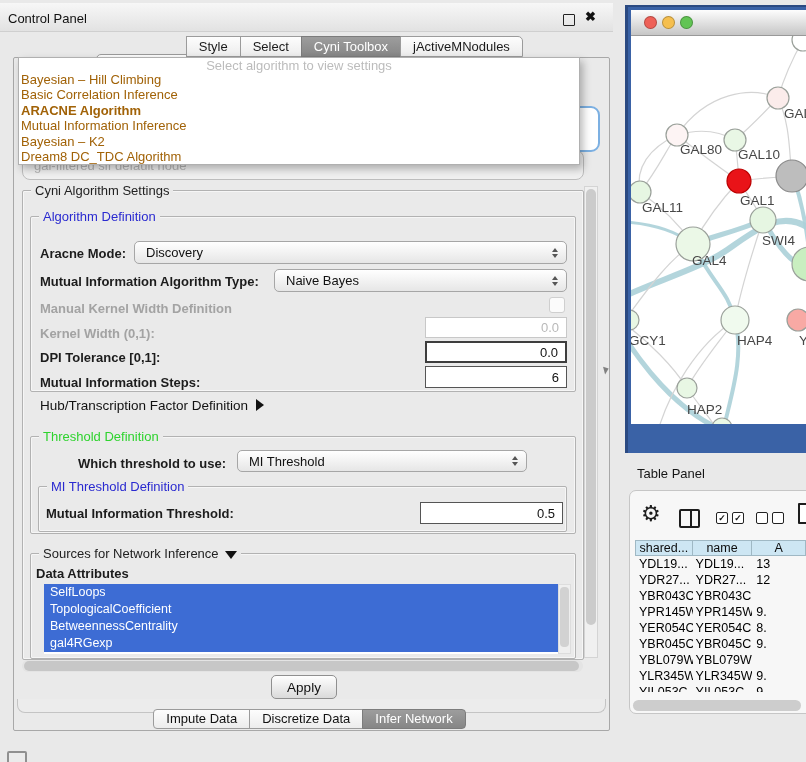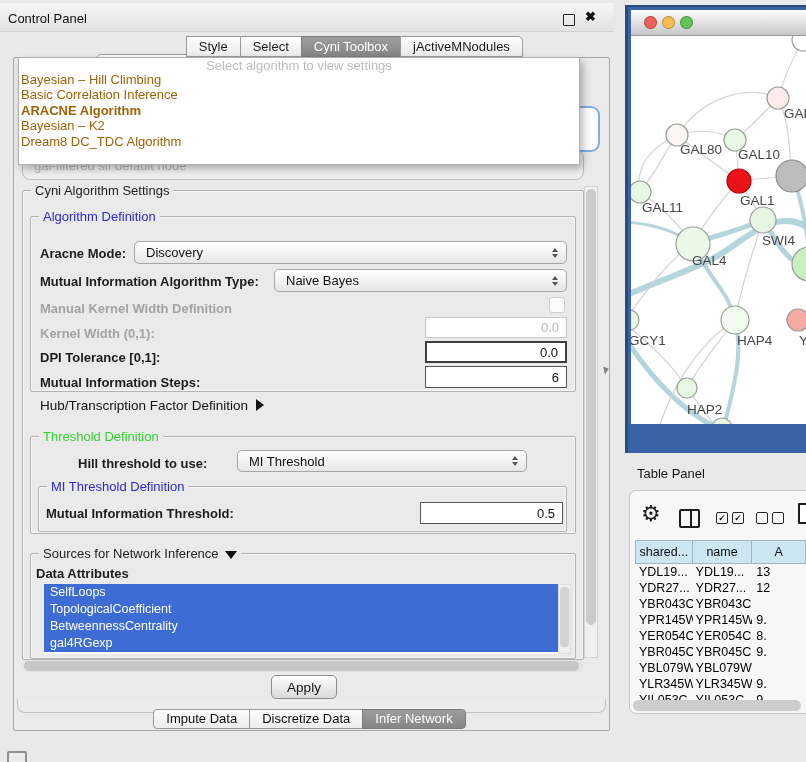--- a/index.html
+++ b/index.html
@@ -114,21 +114,21 @@
   #gear-icon{left:641px;top:503px;font-size:22px;line-height:22px;}
   #columns-icon{left:679px;top:509px;width:17px;height:15px;border:2px solid #1d1d1d;border-radius:2px;}
   #columns-icon i{position:absolute;left:50%;top:0;width:2px;height:100%;background:#1d1d1d;}
   .cbpair{display:flex;gap:4px;}
   .cb{width:10px;height:10px;border:1.5px solid #222;border-radius:2px;font-size:9px;line-height:10px;font-weight:bold;text-align:center;color:#111;background:#fff;}
   #checks-icon{left:716px;top:512px;}
   #unchecks-icon{left:756px;top:512px;}
   #file-icon{left:798px;top:503px;width:12px;height:17px;border:2px solid #1d1d1d;border-radius:1px;background:#fff;}
 
   #grid{left:636px;top:540px;width:170px;}
-  #grid-head{display:flex;height:24px;border-radius:11px;}
+  #grid-head{display:flex;height:16px;border-radius:11px;}
   .th{background:#cde6f3;border:1px solid #9fb8c4;margin-left:-1px;box-sizing:border-box;
       font-size:12.5px;display:flex;align-items:center;justify-content:center;color:#0c0c0c;overflow:hidden;}
   #grid-body{height:136px;overflow:hidden;}
   .tr{display:flex;height:16px;}
   .td{font-size:12.5px;line-height:16px;color:#000;padding-left:3px;box-sizing:border-box;overflow:hidden;white-space:nowrap;}
   #tp-hscroll{left:633px;top:700px;width:168px;height:11px;background:#cdcdcd;border-radius:6px;}
 </style>
 </head>
 <body>
 
@@ -172,20 +172,21 @@
   <div class="abs" id="bg-combo">
     <span class="nowrap">gal-filtered sif default node</span>
   </div>
 
   <div class="abs" id="algo-popup">
     <div id="popup-placeholder">Select algorithm to view settings</div>
     <div id="popup-items">
         <div class="pitem">Bayesian – Hill Climbing</div>
         <div class="pitem">Basic Correlation Inference</div>
         <div class="pitem bold">ARACNE Algorithm</div>
+        <div class="pitem">Mutual Information Inference</div>
         <div class="pitem">Bayesian – K2</div>
         <div class="pitem">Dream8 DC_TDC Algorithm</div>
       </div>
   </div>
 
   <div class="grp" style="left:22px;top:190px;width:560px;height:468px;">
     <span class="ttl">Cyni Algorithm Settings</span>
   </div>
 
   <div class="grp" style="left:30px;top:216px;width:544px;height:174px;">
@@ -222,21 +223,21 @@
   <div class="lbl" style="left:40px;top:375px;">Mutual Information Steps:</div>
   <div class="field mid" style="left:425px;top:366px;width:142px;height:22px;">6</div>
 
   <div class="lbl plain" style="left:40px;top:398px;font-size:13.5px;">
     <span>Hub/Transcription Factor Definition</span><span class="tri-right"></span>
   </div>
 
   <div class="grp" style="left:30px;top:436px;width:544px;height:96px;">
     <span class="ttl green">Threshold Definition</span>
   </div>
-  <div class="lbl" style="left:78px;top:456px;">Hill threshold to use:</div>
+  <div class="lbl" style="left:78px;top:456px;">Which threshold to use:</div>
   <div class="combo" style="left:237px;top:450px;width:290px;height:22px;">
     <span class="nowrap">MI Threshold</span>
     <span class="spin">
         <i class="up"></i>
         <i class="dn"></i>
       </span>
   </div>
 
   <div class="grp" style="left:38px;top:486px;width:527px;height:44px;text-align:center;">
     <span class="ttl blue">MI Threshold Definition</span>

